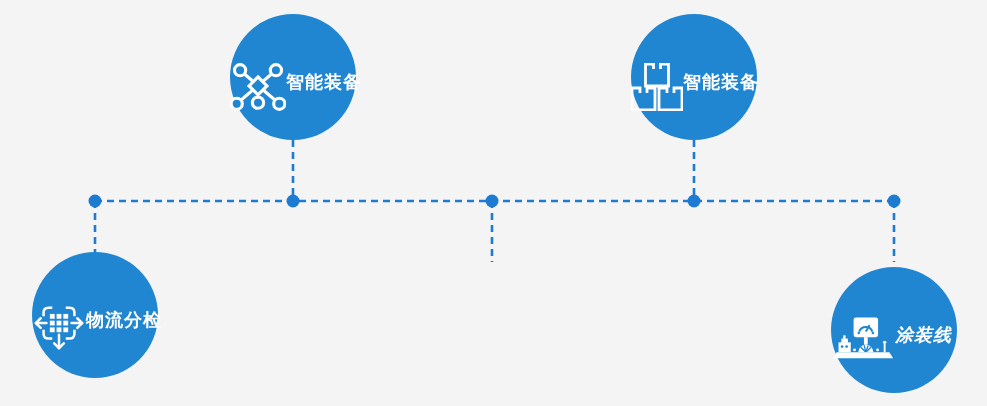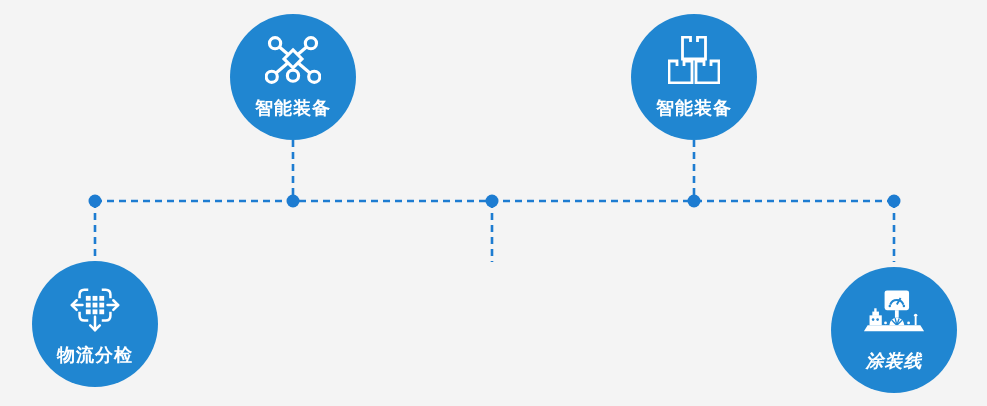--- a/index.html
+++ b/index.html
@@ -26,21 +26,21 @@
     color:#e2e2e2;
     z-index:1;
     user-select:none;
   }
   .node{
     position:absolute;
     width:126px;height:126px;
     border-radius:50%;
     background:#2086d1;
     display:flex;
-    flex-direction:column;
+    flex-direction:row;
     align-items:center;
     z-index:3;
   }
   .node .icon{
     height:54px;
     margin-top:19px;
     display:flex;
     align-items:center;
     justify-content:center;
   }
@@ -48,21 +48,21 @@
     margin-top:9px;
     color:#ffffff;
     font-size:18px;
     font-weight:bold;
     letter-spacing:1px;
     white-space:nowrap;
   }
   
   .node-smart      {left:230px;top:14px;}
   .node-warehouse  {left:631px;top:14px;}
-  .node-sorting    {left:32px; top:261px;text-align:center;}
+  .node-sorting    {left:32px; top:252px;text-align:center;}
   .node-production {left:429px;top:261px;}
   .node-coating    {left:831px;top:267px;font-style:italic;}
   svg{display:block;}
 </style>
 </head>
 <body>
 
 <div class="stage">
 
 

